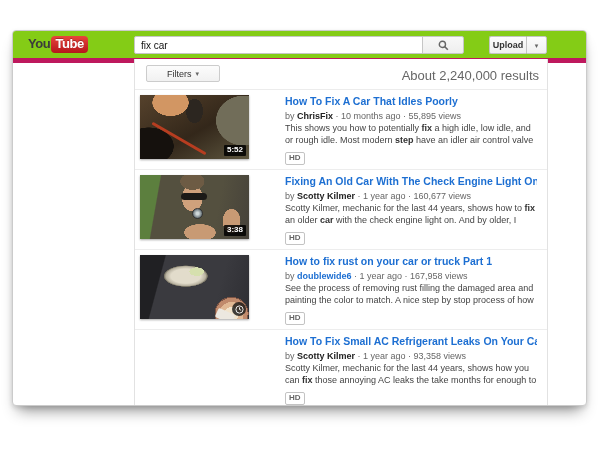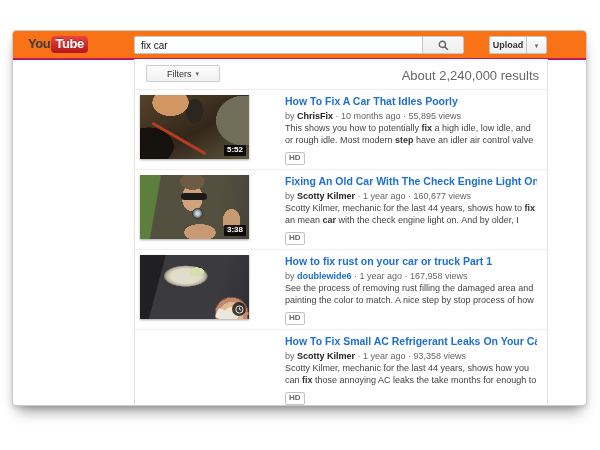--- a/index.html
+++ b/index.html
@@ -1,20 +1,20 @@
 <!DOCTYPE html>
 <html><head>
 <meta charset="utf-8">
 <style>
   html,body{margin:0;padding:0;}
   body{width:600px;height:450px;background:#ffffff;font-family:"Liberation Sans","DejaVu Sans",sans-serif;overflow:hidden;position:relative;}
   .screen{position:absolute;left:12px;top:30px;width:573px;height:374px;background:#fff;border:1px solid #cbcbcb;border-radius:4px;
           box-shadow:0 10px 14px -6px rgba(0,0,0,.45), 0 2px 5px rgba(0,0,0,.12);overflow:hidden;}
   
-  .masthead{position:absolute;left:0;top:0;right:0;height:27px;background:#f97316;border-bottom:2px solid #be185d;}
+  .masthead{position:absolute;left:0;top:0;right:0;height:27px;background:#84cc16;border-bottom:5px solid #be185d;}
   .logo{position:absolute;left:15px;top:5px;font-size:13px;font-weight:bold;letter-spacing:-0.4px;cursor:pointer;line-height:16px;}
   .logo .you{color:#3b3b3b;}
   .logo .tube{display:inline-block;background:linear-gradient(#e8453c,#b5161c);color:#fff;border-radius:4px;padding:0 4px 1px 4px;margin-left:1px;text-shadow:0 -1px 0 rgba(0,0,0,.25);}
   .search-input{position:absolute;left:121px;top:5px;width:289px;height:18px;box-sizing:border-box;border:1px solid #c6c6c6;border-radius:2px 0 0 2px;
                 padding:0 6px;font-size:10px;color:#111;font-family:inherit;outline:none;background:#fff;}
   .search-btn{position:absolute;left:409px;top:5px;width:42px;height:18px;box-sizing:border-box;border:1px solid #c6c6c6;border-left:1px solid #c6c6c6;
               background:linear-gradient(#f8f8f8,#eeeeee);border-radius:0 2px 2px 0;cursor:pointer;display:flex;align-items:center;justify-content:center;padding:0;}
   .upload-group{position:absolute;left:476px;top:5px;height:18px;display:flex;}
   .btn{box-sizing:border-box;height:18px;border:1px solid #c4c4c4;background:linear-gradient(#fcfcfc,#f0f0f0);color:#333;font-size:9px;font-weight:bold;
        font-family:inherit;display:flex;align-items:center;justify-content:center;cursor:pointer;}
@@ -123,21 +123,21 @@
 
     <div class="result-row">
       <div class="thumb t2">
         <div class="glasses"></div>
         <div class="part"></div>
         <span class="duration">3:38</span>
       </div>
       <div class="rtext">
         <a class="rtitle">Fixing An Old Car With The Check Engine Light On</a>
         <div class="rmeta"><span>by </span><span class="author">Scotty Kilmer</span><span> · </span><span>1 year ago</span><span> · </span><span>160,677 views</span></div>
-        <div class="rdesc"><span>Scotty Kilmer, mechanic for the last 44 years, shows how to </span><b>fix</b><span> an mean </span><b>car</b><span> with the check engine light on. And by older, I mean ...</span></div>
+        <div class="rdesc"><span>Scotty Kilmer, mechanic for the last 44 years, shows how to </span><b>fix</b><span> an older </span><b>car</b><span> with the check engine light on. And by older, I mean ...</span></div>
         <span class="hd-badge">HD</span>
       </div>
     </div>
 
     <div class="result-row">
       <div class="thumb t3">
         <div class="tool"></div>
 
         <span class="wl-badge">
           <svg width="9" height="9" viewBox="0 0 10 10">

